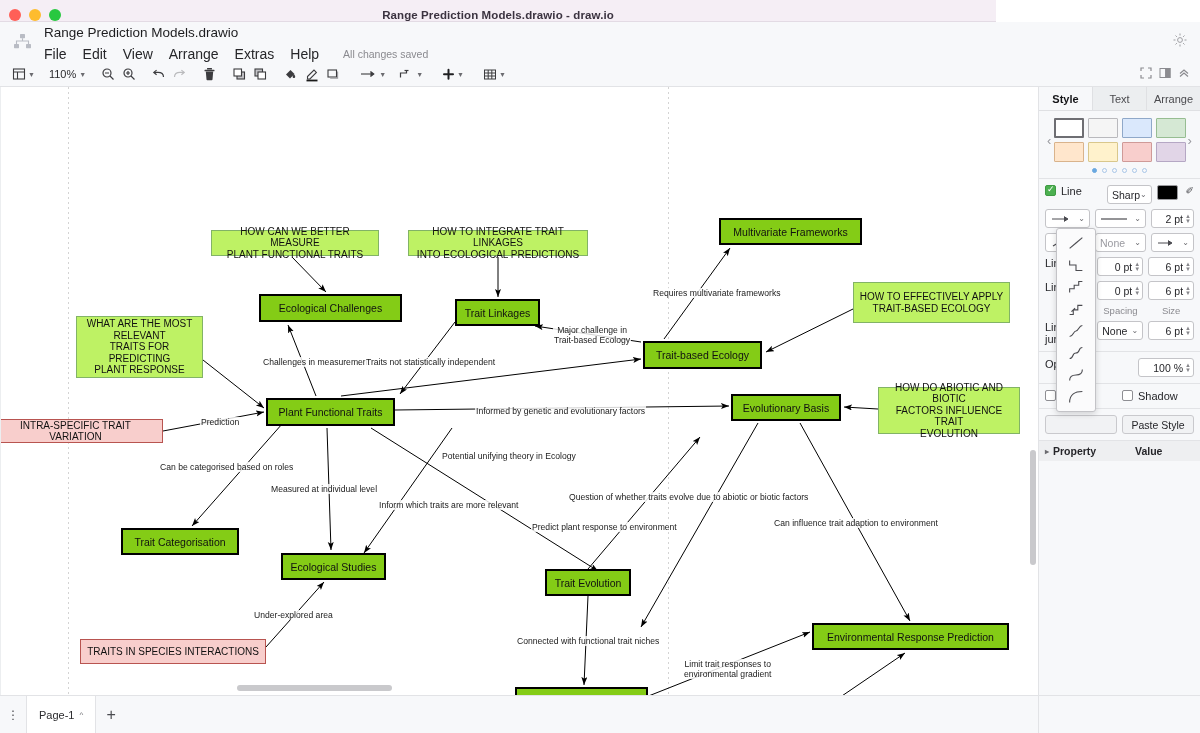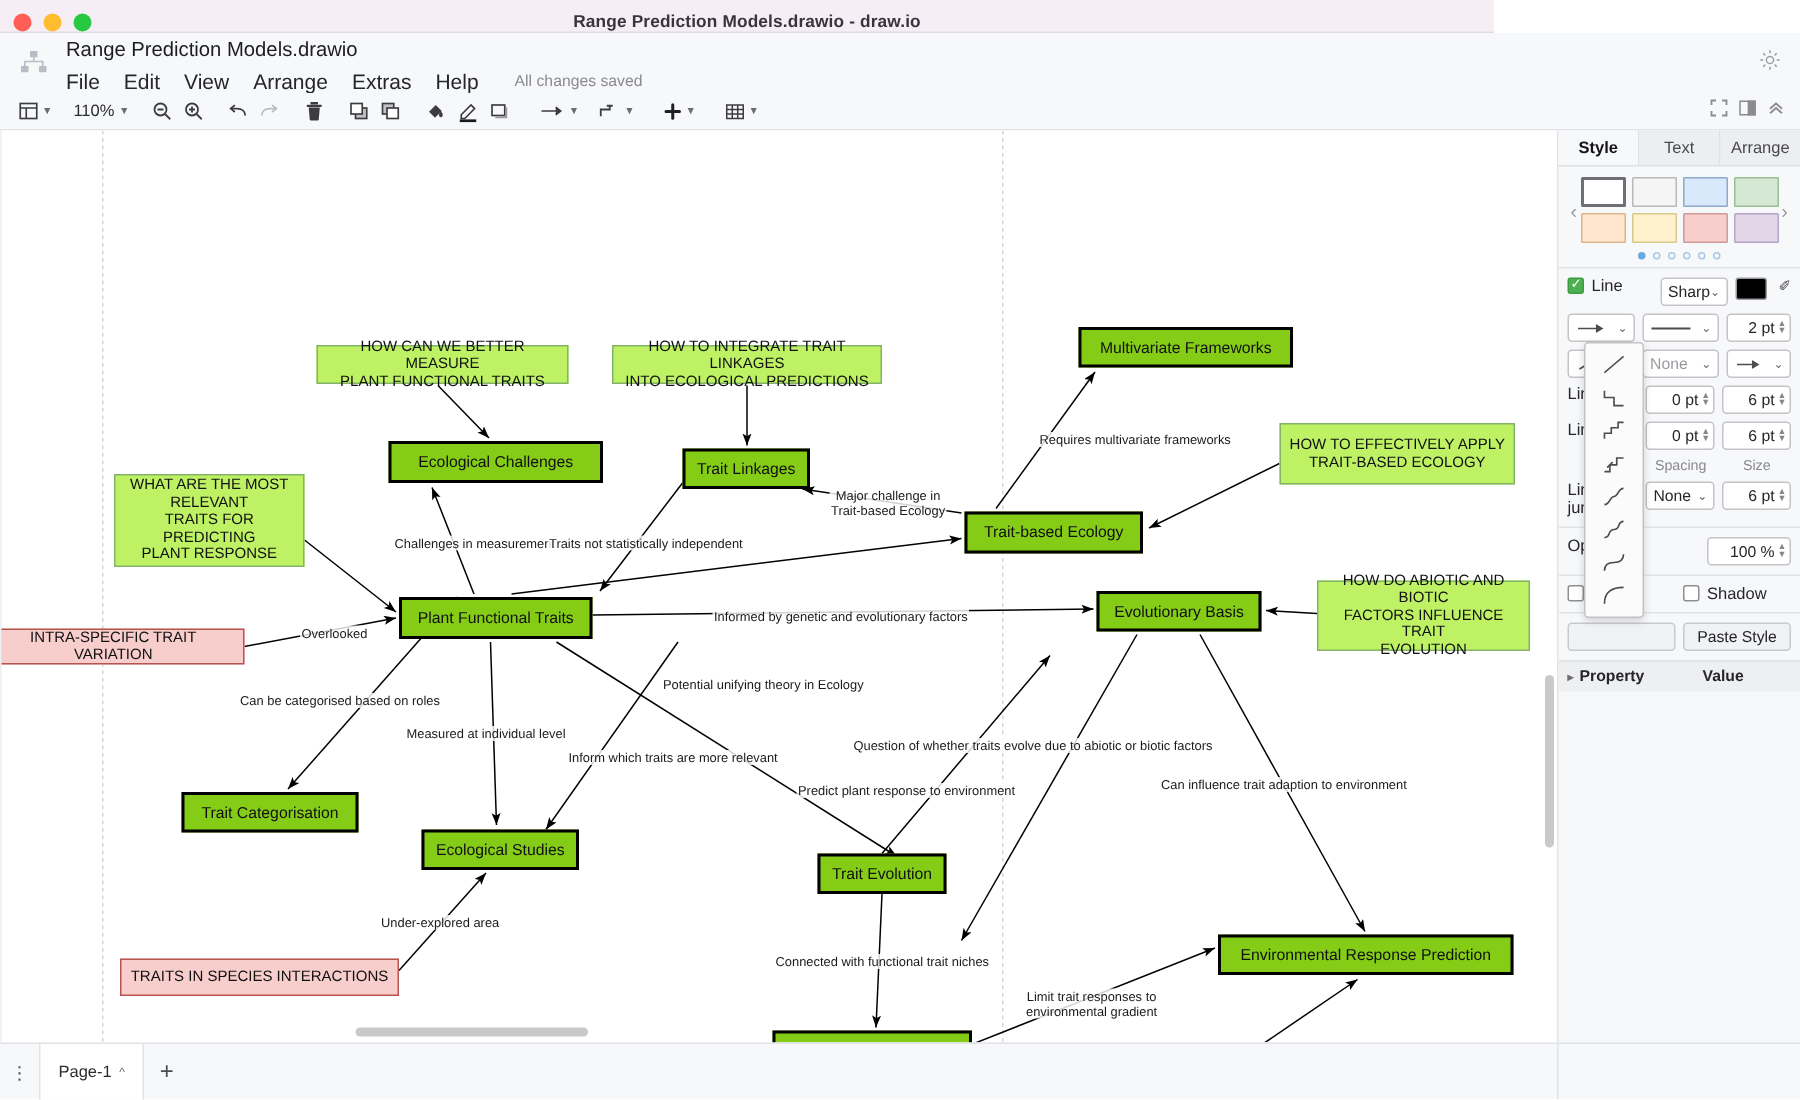--- a/index.html
+++ b/index.html
@@ -390,27 +390,27 @@
         <div class="node" style="left: 812px; top: 536px; width: 197px; height: 27px;">Environmental Response Prediction</div>
         <div class="node green" style="left: 211px; top: 143px; width: 168px; height: 26px;">HOW CAN WE BETTER MEASURE<br>PLANT FUNCTIONAL TRAITS</div>
         <div class="node green" style="left: 408px; top: 143px; width: 180px; height: 26px;">HOW TO INTEGRATE TRAIT LINKAGES<br>INTO ECOLOGICAL PREDICTIONS</div>
         <div class="node green" style="left: 76px; top: 229px; width: 127px; height: 62px;">WHAT ARE THE MOST<br>RELEVANT<br>TRAITS FOR PREDICTING<br>PLANT RESPONSE</div>
         <div class="node green" style="left: 853px; top: 195px; width: 157px; height: 41px;">HOW TO EFFECTIVELY APPLY<br>TRAIT-BASED ECOLOGY</div>
         <div class="node green" style="left: 878px; top: 300px; width: 142px; height: 47px;">HOW DO ABIOTIC AND BIOTIC<br>FACTORS INFLUENCE TRAIT<br>EVOLUTION</div>
         <div class="node red" style="left: -12px; top: 332px; width: 175px; height: 24px;">INTRA-SPECIFIC TRAIT VARIATION</div>
         <div class="node red" style="left: 80px; top: 552px; width: 186px; height: 25px;">TRAITS IN SPECIES INTERACTIONS</div>
       </div>
     <div id="labels-layer">
-        <div class="edge-label" style="left: 692px; top: 201px;">Requires multivariate frameworks</div>
+        <div class="edge-label" style="left: 652px; top: 201px;">Requires multivariate frameworks</div>
         <div class="edge-label" style="left: 553px; top: 238px;">Major challenge in
 Trait-based Ecology</div>
         <div class="edge-label" style="left: 262px; top: 270px;">Challenges in measurement</div>
         <div class="edge-label" style="left: 365px; top: 270px;">Traits not statistically independent</div>
         <div class="edge-label" style="left: 475px; top: 319px;">Informed by genetic and evolutionary factors</div>
-        <div class="edge-label" style="left: 200px; top: 330px;">Overlooked</div>
+        <div class="edge-label" style="left: 200px; top: 330px;">Prediction</div>
         <div class="edge-label" style="left: 441px; top: 364px;">Potential unifying theory in Ecology</div>
         <div class="edge-label" style="left: 159px; top: 375px;">Can be categorised based on roles</div>
         <div class="edge-label" style="left: 270px; top: 397px;">Measured at individual level</div>
         <div class="edge-label" style="left: 568px; top: 405px;">Question of whether traits evolve due to abiotic or biotic factors</div>
         <div class="edge-label" style="left: 378px; top: 413px;">Inform which traits are more relevant</div>
         <div class="edge-label" style="left: 773px; top: 431px;">Can influence trait adaption to environment</div>
         <div class="edge-label" style="left: 531px; top: 435px;">Predict plant response to environment</div>
         <div class="edge-label" style="left: 253px; top: 523px;">Under-explored area</div>
         <div class="edge-label" style="left: 516px; top: 549px; text-align: right;">Connected with functional trait niches</div>
         <div class="edge-label" style="left: 683px; top: 572px;">Limit trait responses to

